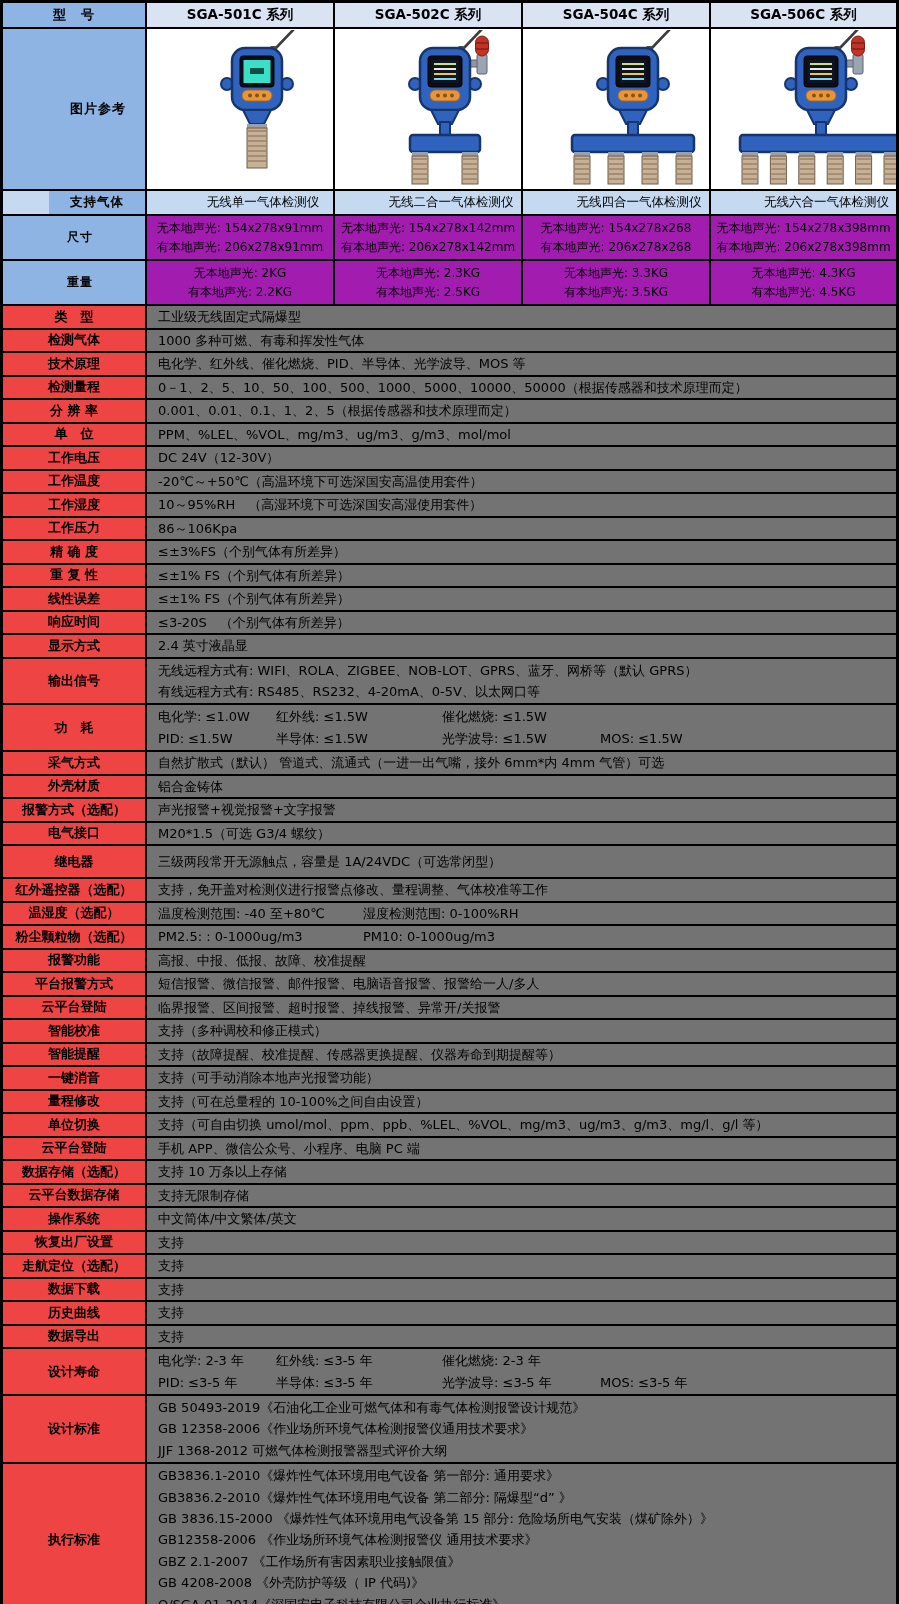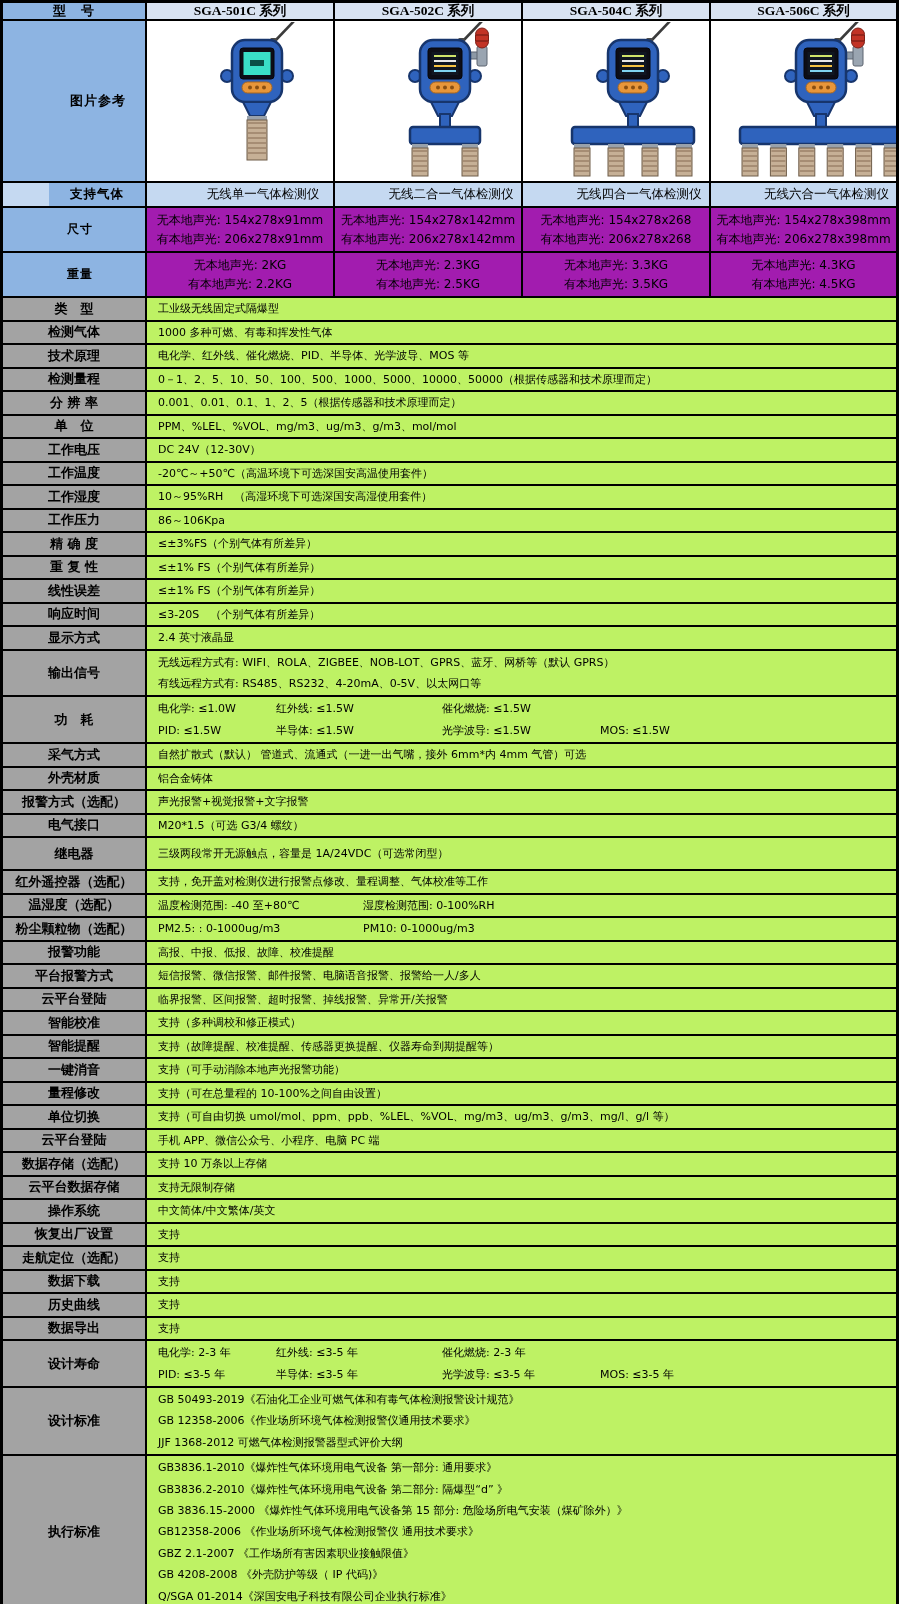--- a/index.html
+++ b/index.html
@@ -6,37 +6,37 @@
   body{font-family:"DejaVu Sans","Liberation Sans",sans-serif;color:#000;}
   #sheet{
     width:899px;min-height:1604px;box-sizing:border-box;
     border:3px solid #000;background:#c5d9f1;
   }
   
   .trow{display:grid;grid-template-columns:144px 188px 188px 188px 1fr;border-bottom:2px solid #000;}
   .tcell{box-sizing:border-box;border-right:2px solid #000;display:flex;flex-direction:column;align-items:center;justify-content:center;text-align:center;overflow:hidden;}
   .tcell:last-child{border-right:none;}
   .labcell{background:#8db4e2;font-weight:bold;font-size:13px;letter-spacing:1px;}
-  .hdr .tcell{height:16px;font-family:Liberation Serif, serif;}
+  .hdr .tcell{height:24px;}
   .hdr .modelcell{background:#d9e3f2;font-weight:bold;font-size:13.5px;}
   .imgrow .tcell{height:160px;padding-left:48px;}
   .imgrow .modelcell{background:#ffffff;}
   .gasrow .tcell{height:23px;background:#c5d9f1;font-size:12.5px;margin-left:46px;}
   .gasrow .labcell{background:#8db4e2;}
   .dualrow .tcell{height:43px;background:#a21caf;font-size:12px;}
   .dualrow .labcell{background:#8db4e2;padding-left:12px;}
   .dualrow .ln{line-height:19px;}
   
   .spec-row{display:grid;grid-template-columns:144px 1fr;border-bottom:2px solid #000;}
   .spec-row:last-child{border-bottom:none;}
-  .spec-label{box-sizing:border-box;background:#a3a3a3;border-right:2px solid #000;
+  .spec-label{box-sizing:border-box;background:#ef4444;border-right:2px solid #000;
     display:flex;align-items:center;justify-content:center;text-align:center;
     font-weight:bold;font-size:13px;padding:1px 2px;}
-  .spec-value{box-sizing:border-box;background:#bef264;display:flex;flex-direction:column;justify-content:center;
-    padding:1px 6px 1px 11px;font-size:11px;}
+  .spec-value{box-sizing:border-box;background:#737373;display:flex;flex-direction:column;justify-content:center;
+    padding:1px 6px 1px 11px;font-size:13px;}
   .spec-value .line{line-height:19.5px;white-space:nowrap;}
   .spec-value.multi .line{line-height:21.4px;}
   .spec-value.tall{min-height:31px;}
   .seg{display:inline-block;}
   .segs2 .seg:first-child{min-width:205px;}
   .segsN .seg:nth-child(1){min-width:118px;}
   .segsN .seg:nth-child(2){min-width:166px;}
   .segsN .seg:nth-child(3){min-width:158px;}
   svg{display:block;}
 </style>

